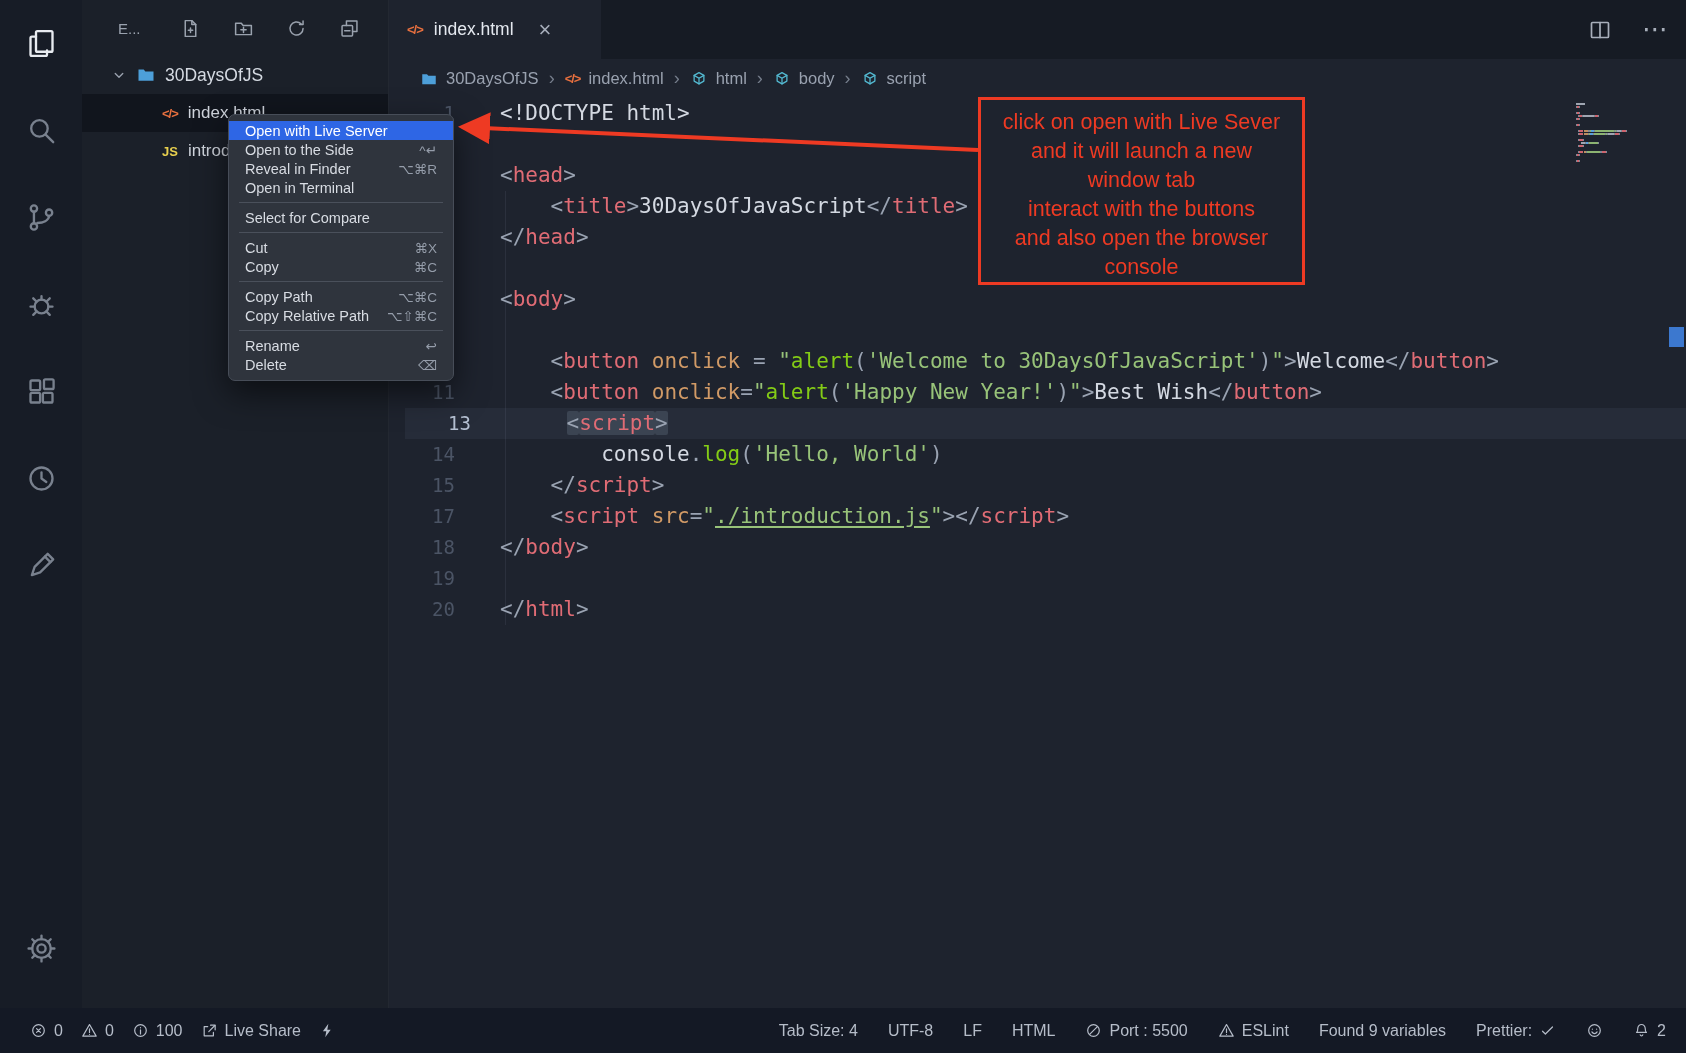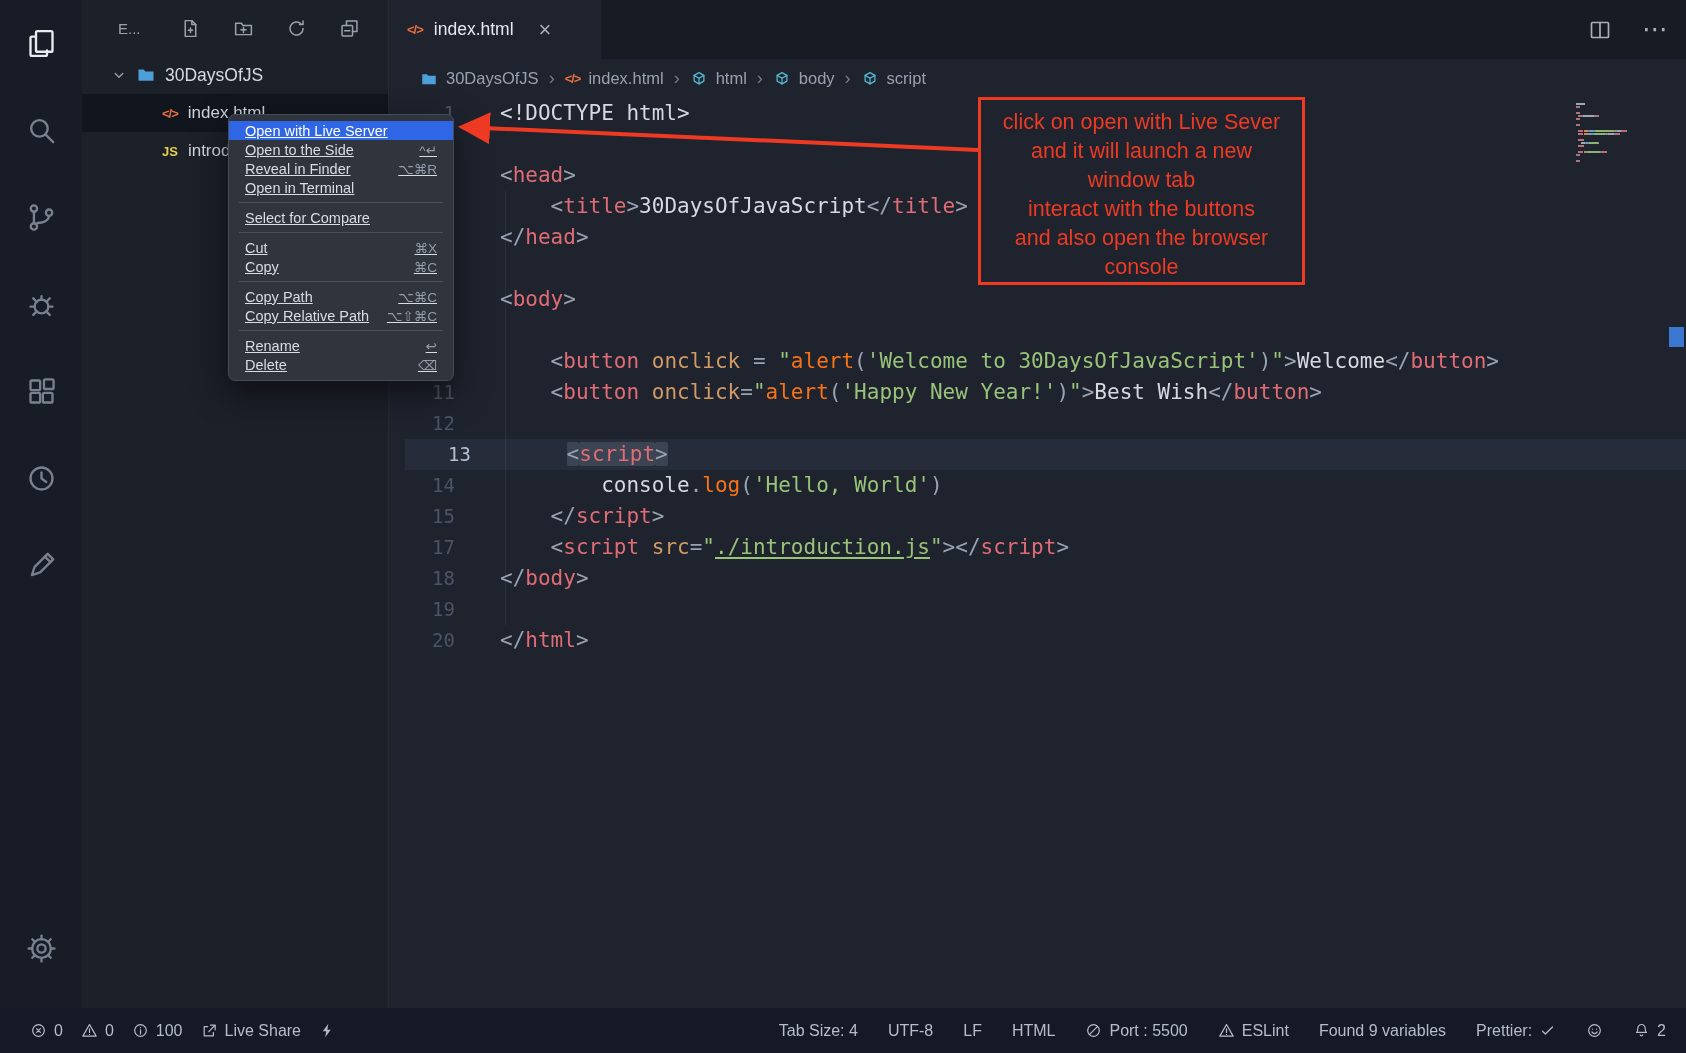--- a/index.html
+++ b/index.html
@@ -42,41 +42,41 @@
   .crumb-sep{color:#767e8c;margin:0 10px;font-size:18px;}
   .crumb .icon{width:18px;height:18px;}
   .crumb .i-symbol{color:#53b9d1;}
 
   .code-area{flex:1;position:relative;background:#1e232e;overflow:hidden;}
   .code-line{display:flex;height:31px;line-height:31px;font-family:"DejaVu Sans Mono","Liberation Mono",monospace;font-size:21px;white-space:pre;}
   .code-line .num{flex:none;width:66px;text-align:right;margin-right:45px;color:#4b5465;font-size:19px;}
   .code-line.active{background:#262c39;margin-left:16px;}
   .code-line.active .num{color:#b4bfd1;}
   .tk-plain{color:#d4d9e2}.tk-tag{color:#e06c75}.tk-attr{color:#d19a66}
-  .tk-str{color:#98c379}.tk-fn{color:#f97316}.tk-punct{color:#9aa3b2}
+  .tk-str{color:#98c379}.tk-fn{color:#84cc16}.tk-punct{color:#9aa3b2}
   .tk-link{color:#98c379;text-decoration:underline;text-underline-offset:3px}
   .occ{background:#3b4452;border-radius:2px;}
   .indent-guide{position:absolute;left:116px;top:93px;width:1px;height:434px;background:rgba(140,150,170,.12);}
 
   .minimap{position:absolute;top:5px;right:22px;width:88px;opacity:.9;}
   .mm-line{height:3px;display:flex;}
   .mm-line span{display:inline-block;height:2px;}
   .overview-mark{position:absolute;right:2px;top:229px;width:15px;height:20px;background:#3c78cf;}
 
   
   .statusbar{position:absolute;left:0;right:0;bottom:0;height:45px;background:#141925;display:flex;align-items:center;justify-content:space-between;color:#b6bdc9;font-size:16px;padding:0 20px 0 30px;}
   .sb-group{display:flex;align-items:center;}
   .sb-left{gap:18px;}
   .sb-right{gap:30px;}
   .status-item{display:flex;align-items:center;gap:7px;cursor:pointer;white-space:nowrap;}
   .status-item .icon{width:17px;height:17px;}
 
   
   .context-menu{position:absolute;left:228px;top:114px;width:226px;background:#2f343d;border:1px solid #474d58;border-radius:7px;box-shadow:0 12px 32px rgba(0,0,0,.55);padding:6px 0;z-index:50;font-size:14.5px;color:#d8dce3;}
-  .menu-item{height:19px;display:flex;align-items:center;padding:0 16px;cursor:pointer;text-decoration:underline;}
+  .menu-item{height:19px;display:flex;align-items:center;padding:0 16px;cursor:pointer;}
   .menu-item.highlight{background:#2e66e5;color:#fff;}
   .menu-shortcut{margin-left:auto;color:#959daa;font-size:13.5px;}
   .menu-sep{height:1px;background:#4a505b;margin:5px 10px;}
 
   
   .annotation{position:absolute;left:978px;top:97px;width:327px;min-height:184px;border:3px solid #ee3a23;color:#ee3a23;font-size:21.5px;line-height:29px;text-align:center;white-space:pre-line;padding-top:8px;z-index:40;}
   .arrow{position:absolute;left:440px;top:104px;z-index:60;}
 
   .icon{display:inline-flex;align-items:center;justify-content:center;}
   .icon svg{width:100%;height:100%;}
@@ -299,21 +299,20 @@
           <div class="code-line"><span class="num">1</span><span class="code-text"><span class="tk-plain">&lt;!DOCTYPE html&gt;</span></span></div>
           <div class="code-line"><span class="num">3</span><span class="code-text"></span></div>
           <div class="code-line"><span class="num">4</span><span class="code-text"><span class="tk-punct">&lt;</span><span class="tk-tag">head</span><span class="tk-punct">&gt;</span></span></div>
           <div class="code-line"><span class="num">5</span><span class="code-text"><span class="tk-plain">    </span><span class="tk-punct">&lt;</span><span class="tk-tag">title</span><span class="tk-punct">&gt;</span><span class="tk-plain">30DaysOfJavaScript</span><span class="tk-punct">&lt;/</span><span class="tk-tag">title</span><span class="tk-punct">&gt;</span></span></div>
           <div class="code-line"><span class="num">6</span><span class="code-text"><span class="tk-punct">&lt;/</span><span class="tk-tag">head</span><span class="tk-punct">&gt;</span></span></div>
           <div class="code-line"><span class="num">7</span><span class="code-text"></span></div>
           <div class="code-line"><span class="num">8</span><span class="code-text"><span class="tk-punct">&lt;</span><span class="tk-tag">body</span><span class="tk-punct">&gt;</span></span></div>
           <div class="code-line"><span class="num">9</span><span class="code-text"></span></div>
           <div class="code-line"><span class="num">10</span><span class="code-text"><span class="tk-plain">    </span><span class="tk-punct">&lt;</span><span class="tk-tag">button</span><span class="tk-plain"> </span><span class="tk-attr">onclick</span><span class="tk-punct"> = </span><span class="tk-str">"</span><span class="tk-fn">alert</span><span class="tk-punct">(</span><span class="tk-str">'Welcome to 30DaysOfJavaScript'</span><span class="tk-punct">)</span><span class="tk-str">"</span><span class="tk-punct">&gt;</span><span class="tk-plain">Welcome</span><span class="tk-punct">&lt;/</span><span class="tk-tag">button</span><span class="tk-punct">&gt;</span></span></div>
           <div class="code-line"><span class="num">11</span><span class="code-text"><span class="tk-plain">    </span><span class="tk-punct">&lt;</span><span class="tk-tag">button</span><span class="tk-plain"> </span><span class="tk-attr">onclick</span><span class="tk-punct">=</span><span class="tk-str">"</span><span class="tk-fn">alert</span><span class="tk-punct">(</span><span class="tk-str">'Happy New Year!'</span><span class="tk-punct">)</span><span class="tk-str">"</span><span class="tk-punct">&gt;</span><span class="tk-plain">Best Wish</span><span class="tk-punct">&lt;/</span><span class="tk-tag">button</span><span class="tk-punct">&gt;</span></span></div>
-          <div class="code-line"><span class="num">12</span><span class="code-text"></span></div>
           <div class="code-line active"><span class="num">13</span><span class="code-text"><span class="tk-plain">    </span><span class="tk-punct occ">&lt;</span><span class="tk-tag occ">script</span><span class="tk-punct occ">&gt;</span></span></div>
           <div class="code-line"><span class="num">14</span><span class="code-text"><span class="tk-plain">        </span><span class="tk-plain">console</span><span class="tk-punct">.</span><span class="tk-fn">log</span><span class="tk-punct">(</span><span class="tk-str">'Hello, World'</span><span class="tk-punct">)</span></span></div>
           <div class="code-line"><span class="num">15</span><span class="code-text"><span class="tk-plain">    </span><span class="tk-punct">&lt;/</span><span class="tk-tag">script</span><span class="tk-punct">&gt;</span></span></div>
           <div class="code-line"><span class="num">17</span><span class="code-text"><span class="tk-plain">    </span><span class="tk-punct">&lt;</span><span class="tk-tag">script</span><span class="tk-plain"> </span><span class="tk-attr">src</span><span class="tk-punct">=</span><span class="tk-str">"</span><span class="tk-link">./introduction.js</span><span class="tk-str">"</span><span class="tk-punct">&gt;</span><span class="tk-punct">&lt;/</span><span class="tk-tag">script</span><span class="tk-punct">&gt;</span></span></div>
           <div class="code-line"><span class="num">18</span><span class="code-text"><span class="tk-punct">&lt;/</span><span class="tk-tag">body</span><span class="tk-punct">&gt;</span></span></div>
           <div class="code-line"><span class="num">19</span><span class="code-text"></span></div>
           <div class="code-line"><span class="num">20</span><span class="code-text"><span class="tk-punct">&lt;/</span><span class="tk-tag">html</span><span class="tk-punct">&gt;</span></span></div>
         </div>
       <div class="minimap" id="minimap">
           <div class="mm-line">

